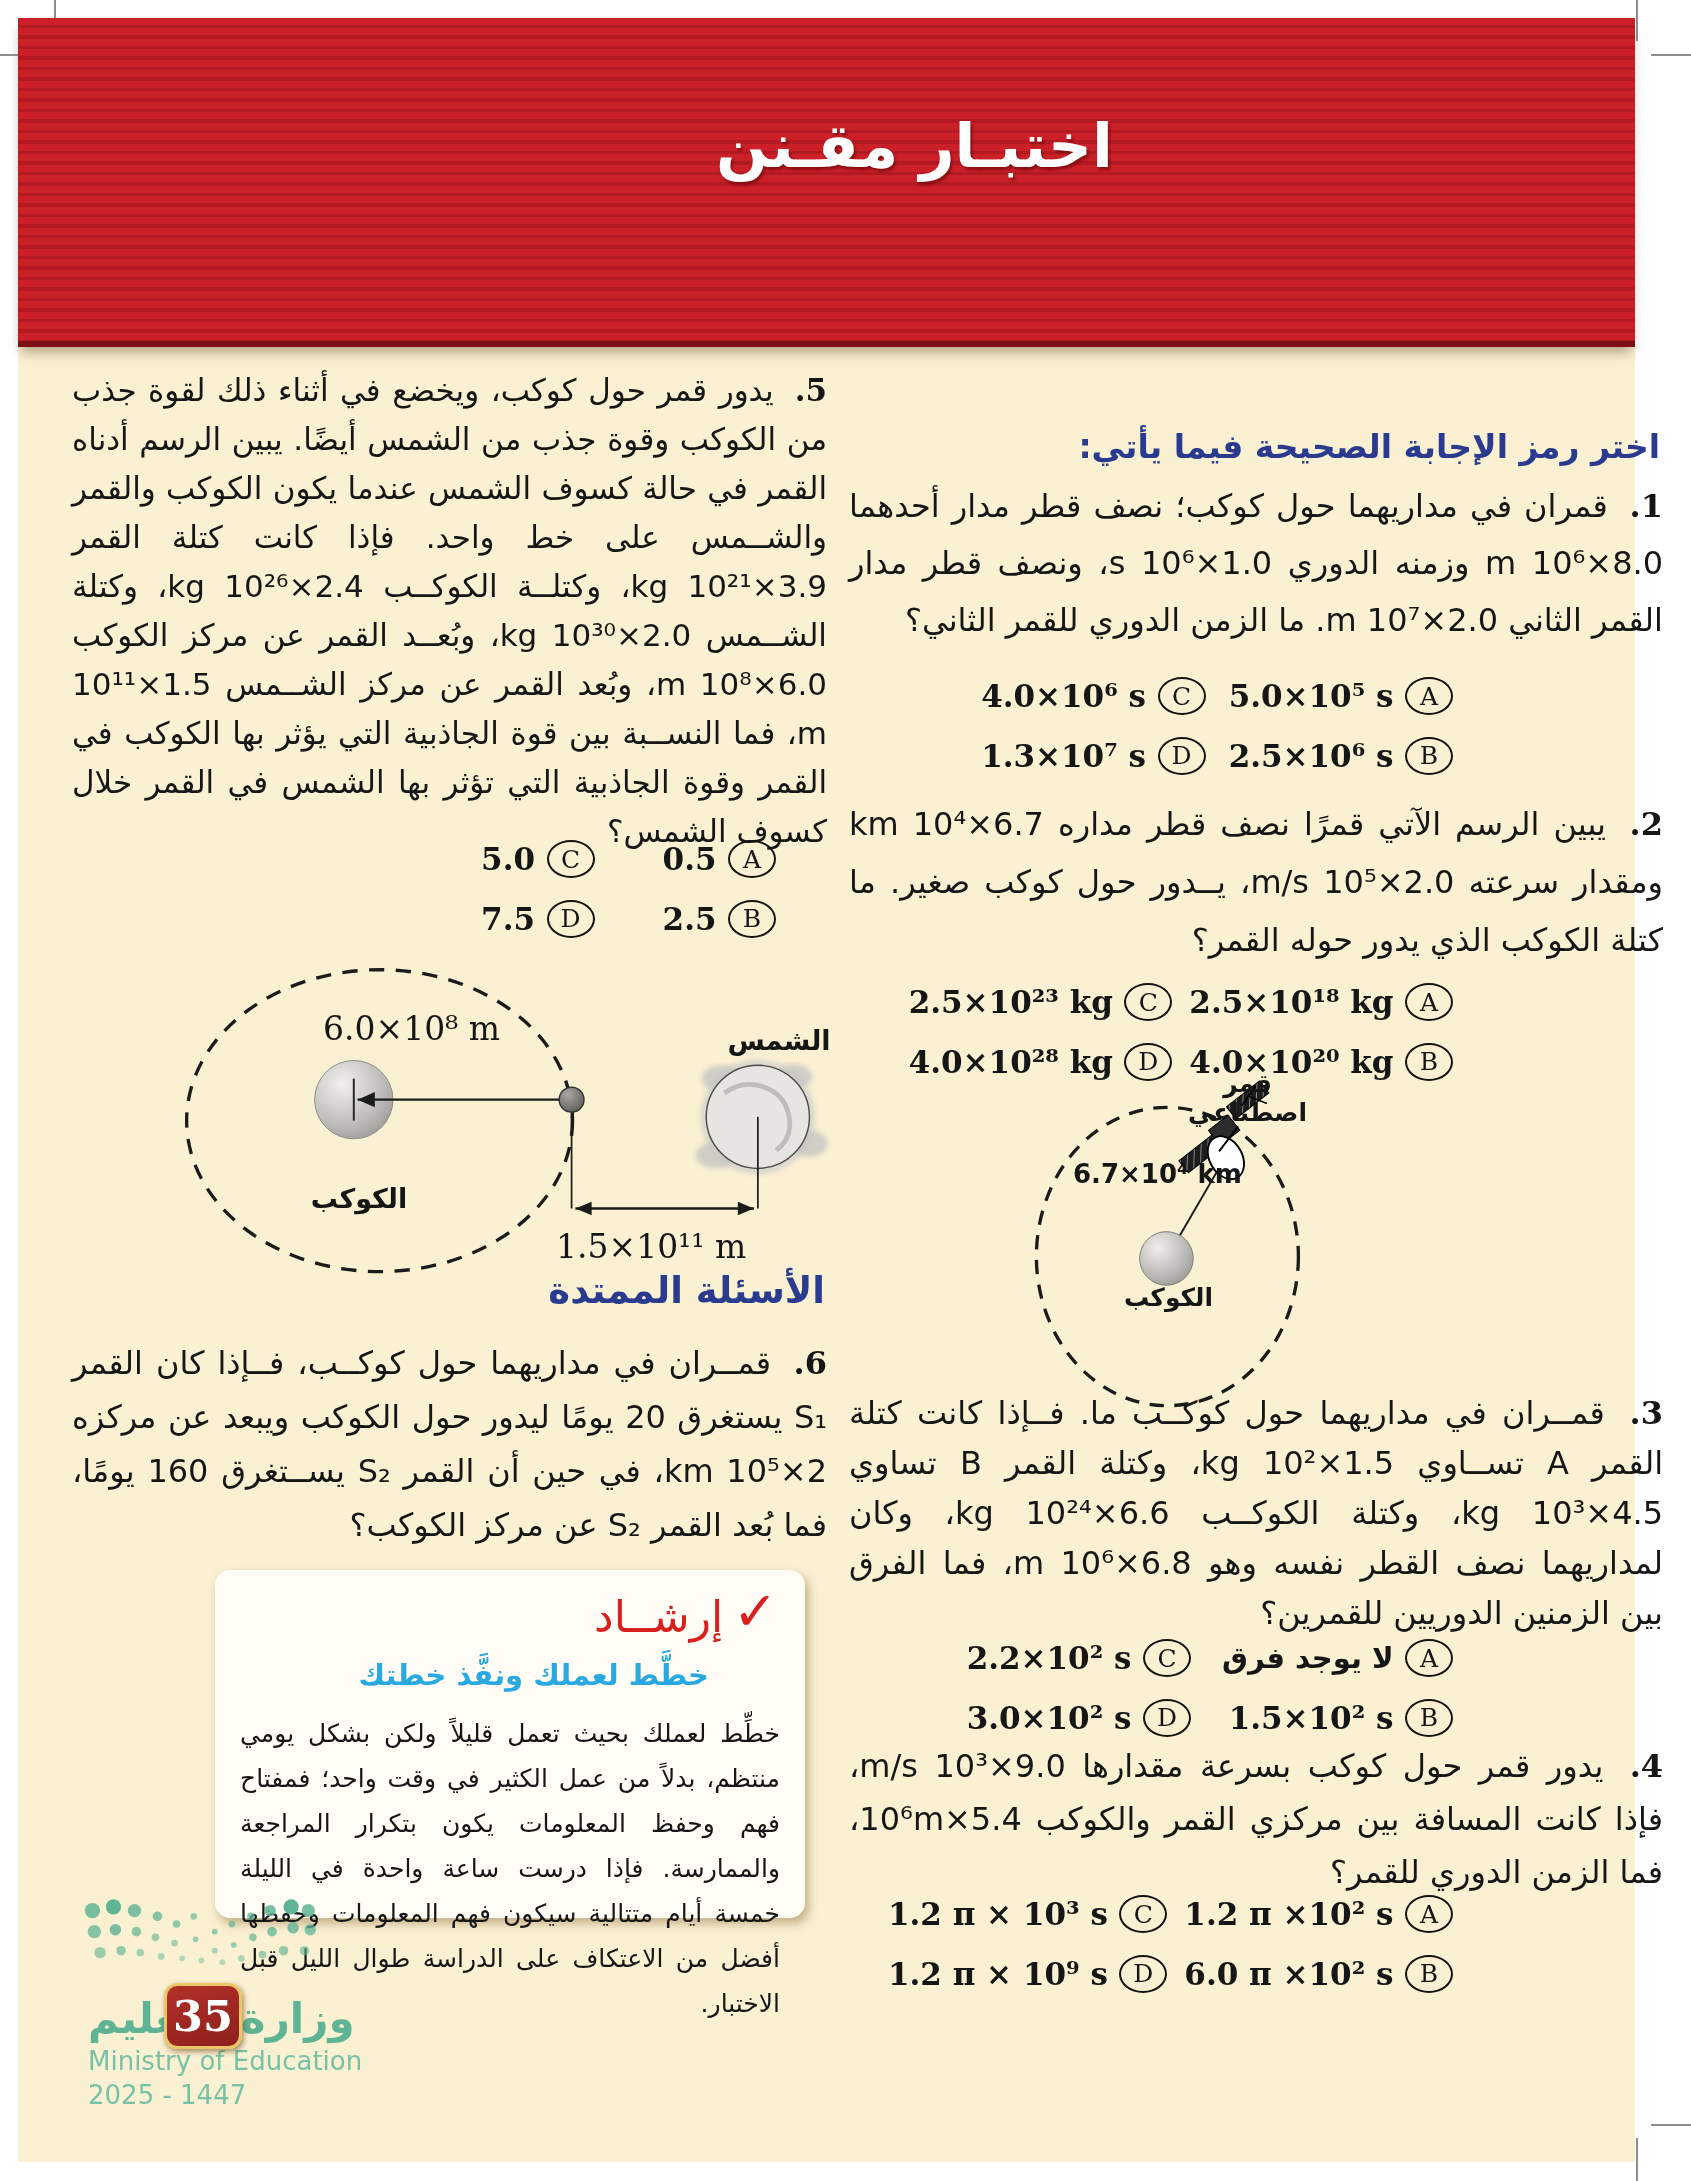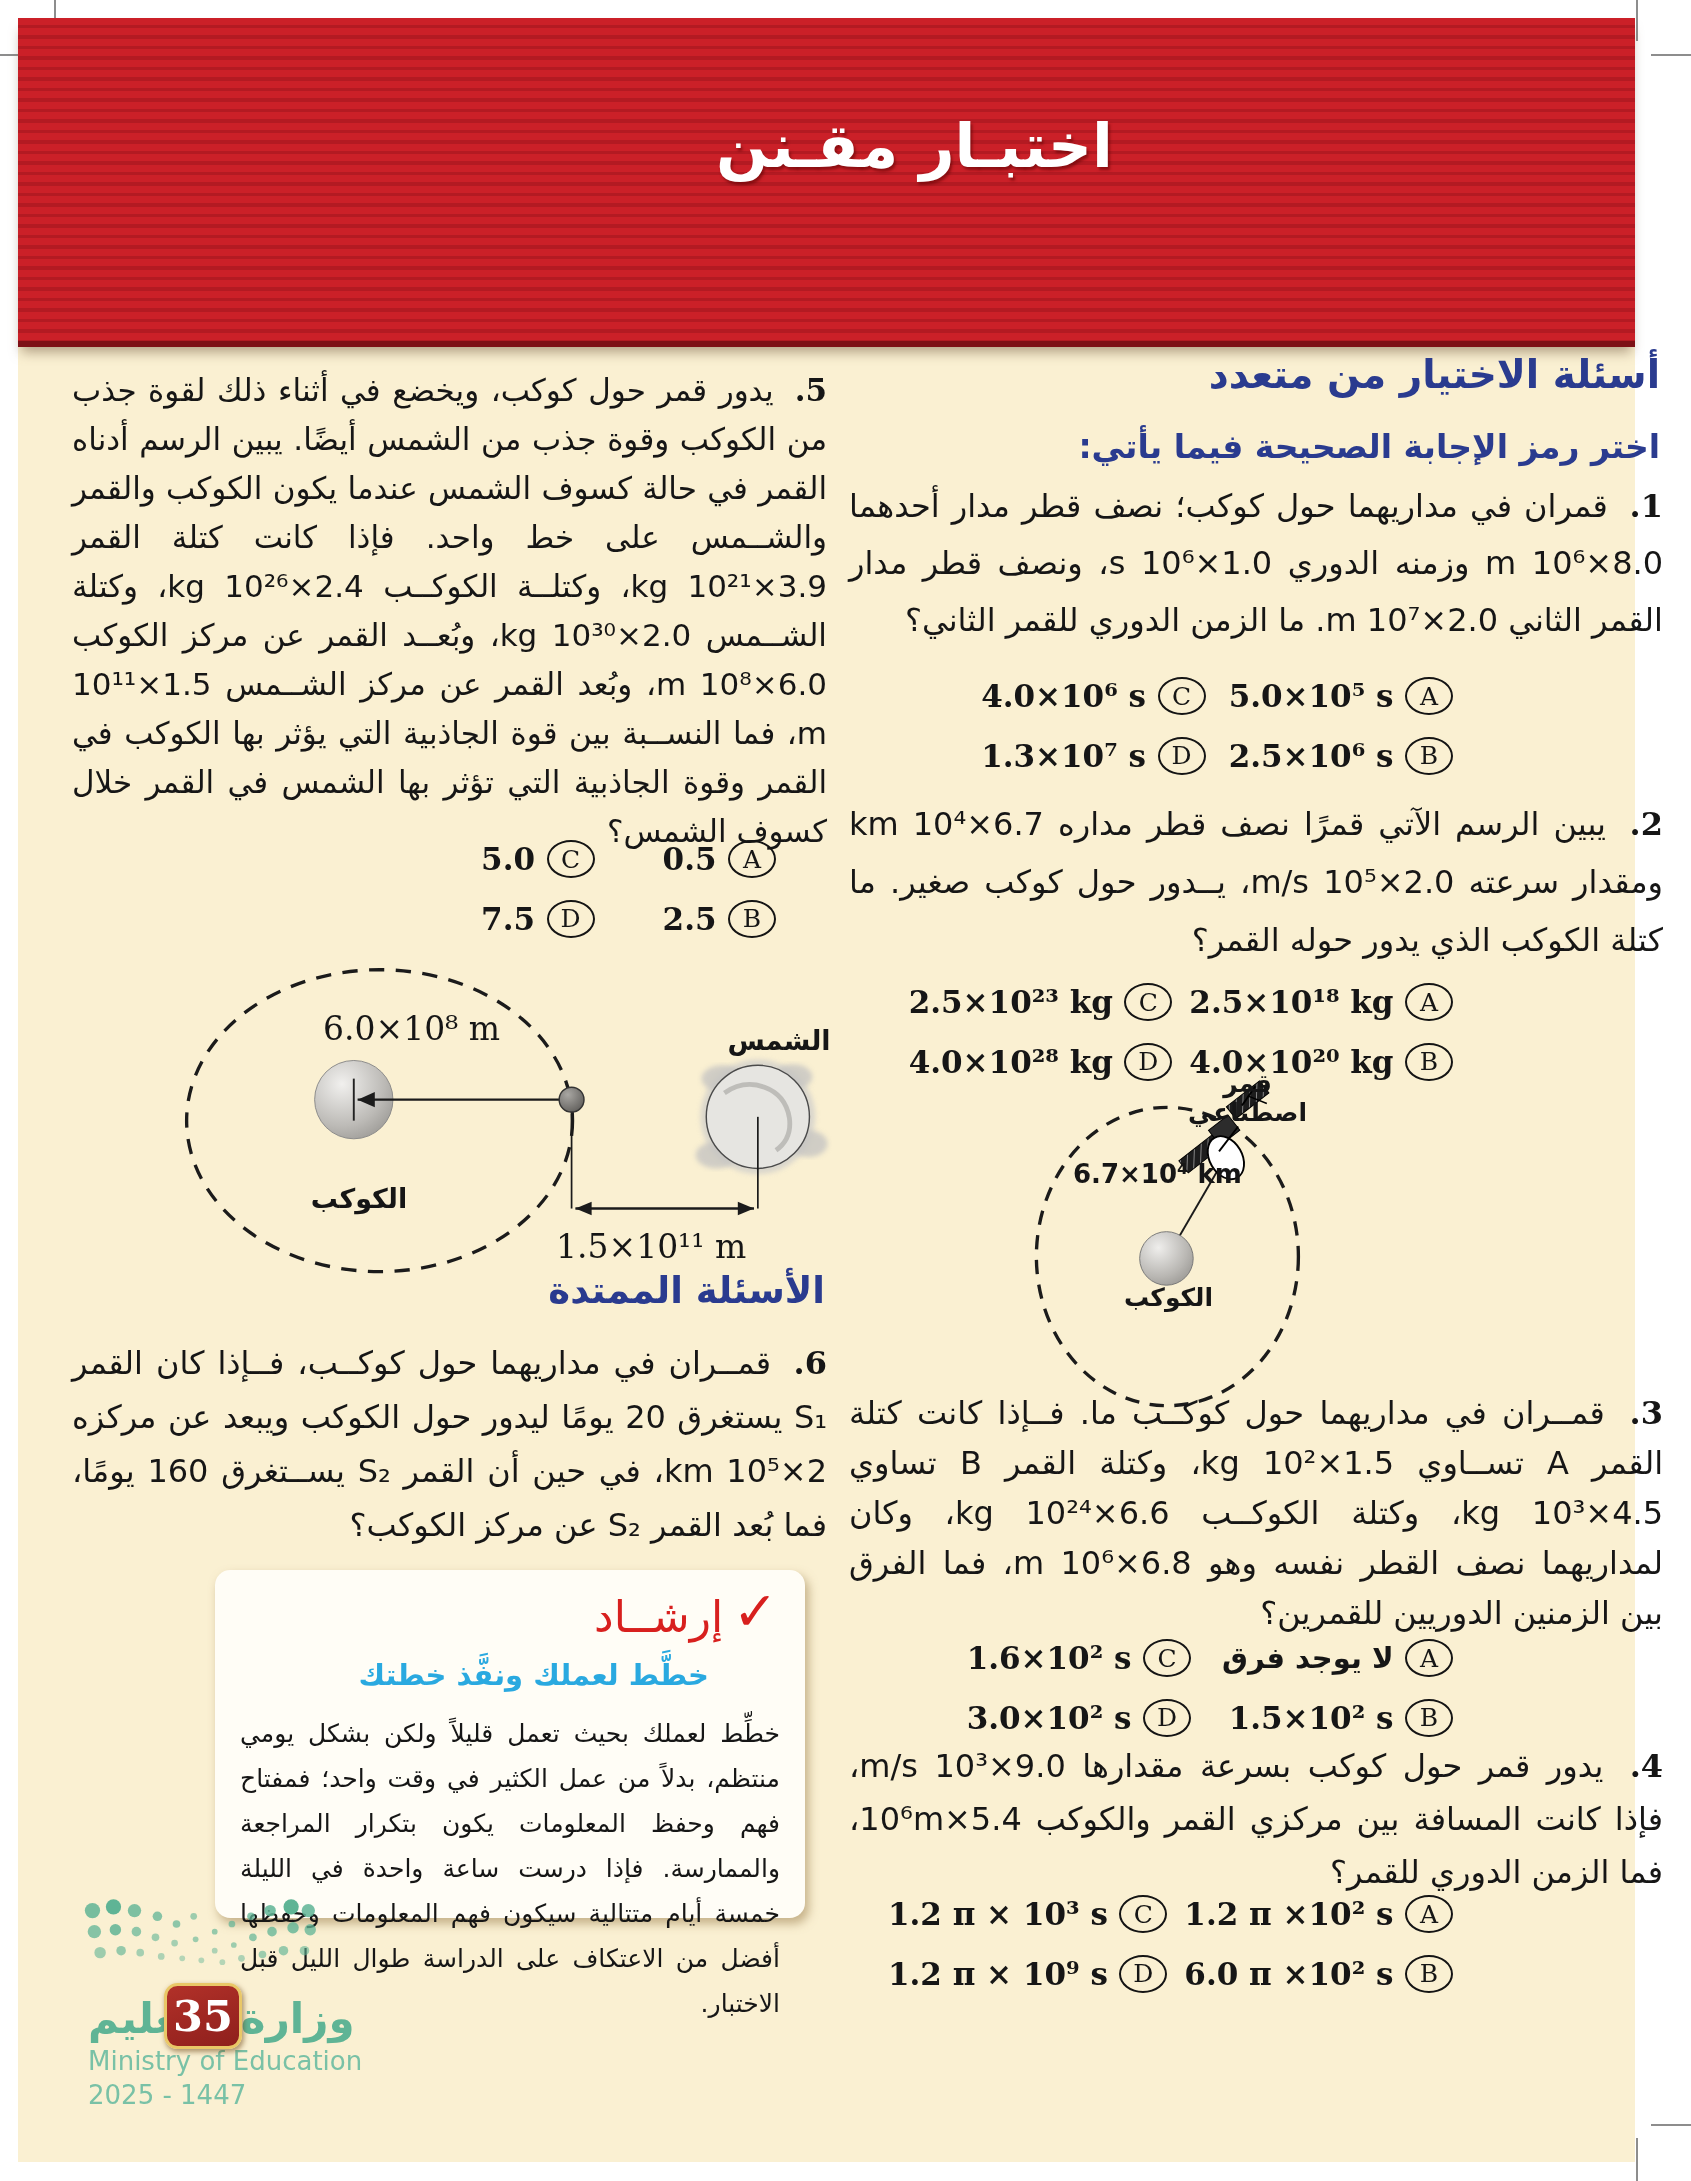--- a/index.html
+++ b/index.html
@@ -64,21 +64,20 @@
   <div class="crop" style="left:0;top:54px;width:41px;height:1.9px;"></div>
   <div class="crop" style="left:1636px;top:0;width:1.9px;height:41px;"></div>
   <div class="crop" style="left:1651px;top:54px;width:41px;height:1.9px;"></div>
   <div class="crop" style="left:1651px;top:2124px;width:41px;height:1.9px;"></div>
   <div class="crop" style="left:1636px;top:2138px;width:1.9px;height:43px;"></div>
 
   <div class="banner">
     <div class="banner-title">اختبـار مقـنن</div>
   </div>
 
-  <div class="h-navy" style="right:32px;top:352px;font-size:39px;">أسئلة الاختيار من متعدد</div>
   <div class="h-navy" style="right:32px;top:427px;font-size:33px;">اختر رمز الإجابة الصحيحة فيما يأتي:</div>
 
   <div class="q col-r" style="top:478px;line-height:57px;">
     <span class="qnum">1.</span>
     <span>قمران في مداريهما حول كوكب؛ نصف قطر مدار أحدهما 8.0×10⁶ m وزمنه الدوري 1.0×10⁶ s، ونصف قطر مدار القمر الثاني 2.0×10⁷ m. ما الزمن الدوري للقمر الثاني؟</span>
   </div>
   <div class="opts" style="top:671px;right:239px;width:478px;">
     <div class="opt">
       <span class="circ">A</span>
       <span class="val">5.0×10⁵ s</span>
@@ -153,21 +152,21 @@
     <span class="qnum">3.</span>
     <span>قمــران في مداريهما حول كوكــب ما. فــإذا كانت كتلة القمر A تســاوي 1.5×10² kg، وكتلة القمر B تساوي 4.5×10³ kg، وكتلة الكوكــب 6.6×10²⁴ kg، وكان لمداريهما نصف القطر نفسه وهو 6.8×10⁶ m، فما الفرق بين الزمنين الدوريين للقمرين؟</span>
   </div>
   <div class="opts" style="top:1633px;right:239px;width:507px;">
     <div class="opt">
       <span class="circ">A</span>
       <span class="val" style="font-family:'DejaVu Sans','Liberation Sans',sans-serif;font-size:29px;">لا يوجد فرق</span>
     </div>
     <div class="opt">
       <span class="circ">C</span>
-      <span class="val">1.6×10² s</span>
+      <span class="val">2.2×10² s</span>
     </div>
     <div class="opt">
       <span class="circ">B</span>
       <span class="val">1.5×10² s</span>
     </div>
     <div class="opt">
       <span class="circ">D</span>
       <span class="val">3.0×10² s</span>
     </div>
   </div>

